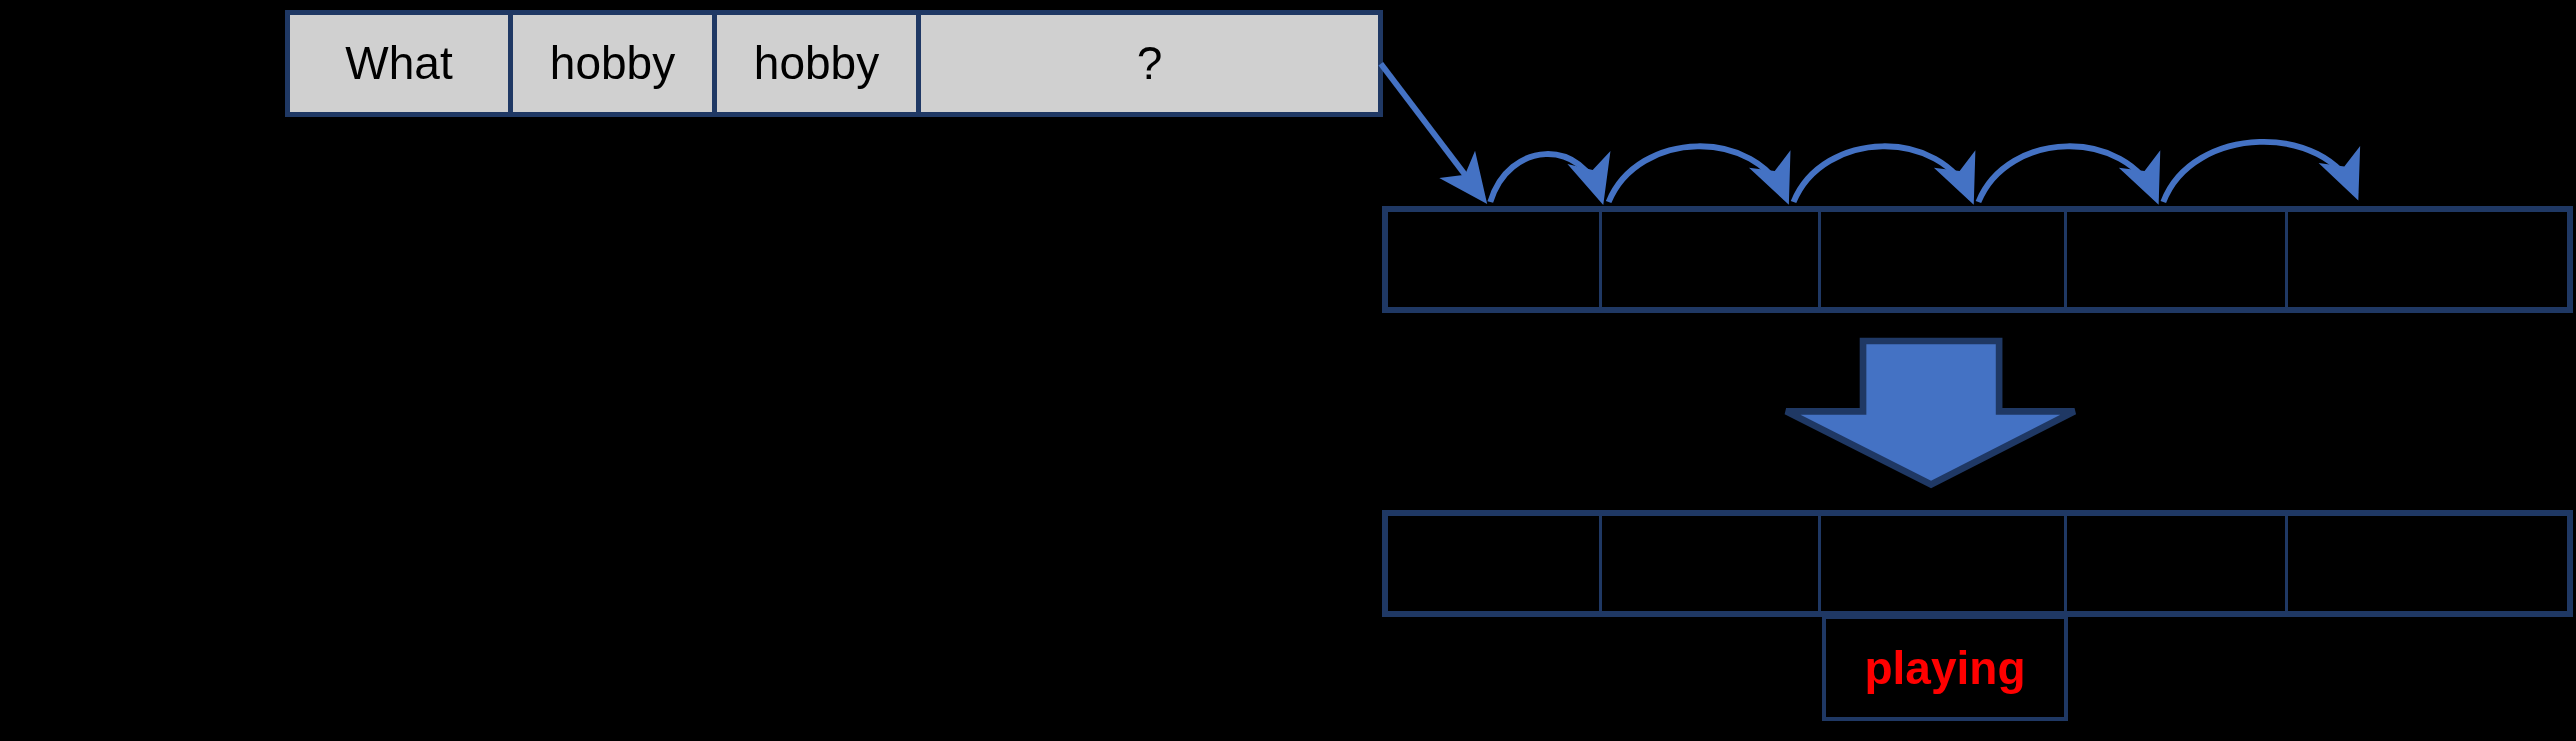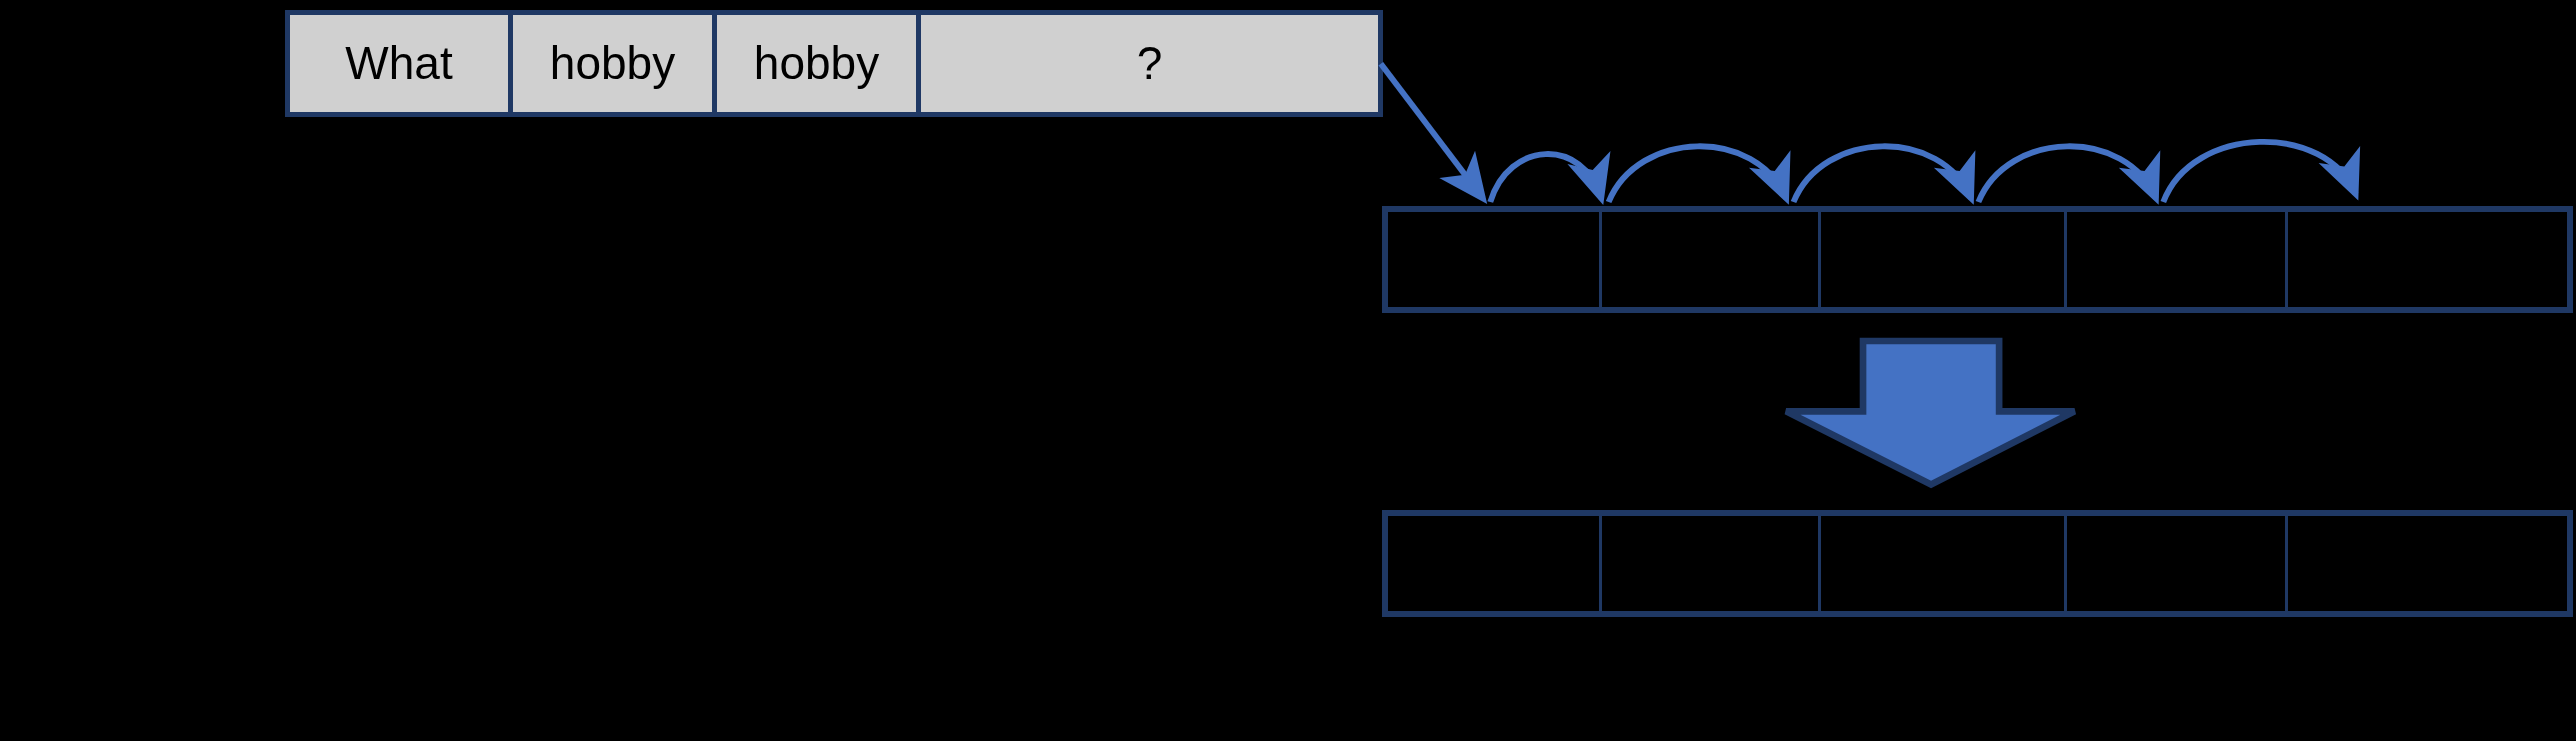--- a/index.html
+++ b/index.html
@@ -160,20 +160,23 @@
       <span></span>
     </div>
     <div class="cell s3">
       <span></span>
     </div>
     <div class="cell s4">
       <span></span>
     </div>
   </div>
 
+  <div id="output-cell">
+    <span class="word">playing</span>
+  </div>
 
   <svg class="overlay" viewBox="0 0 3483 1003" xmlns="http://www.w3.org/2000/svg">
     <defs>
       <marker id="arrowhead-blue" markerWidth="9" markerHeight="9" refX="7.2" refY="4.2" orient="auto" markerUnits="strokeWidth">
         <path d="M0,0.4 L8.4,4.2 L0,8.0 L2.2,4.2 Z" fill="#4472C4"></path>
       </marker>
     </defs>
 
     <path d="M1867,86 L2005,268" fill="none" stroke="#4472C4" stroke-width="8" marker-end="url(#arrowhead-blue)"></path>
 

